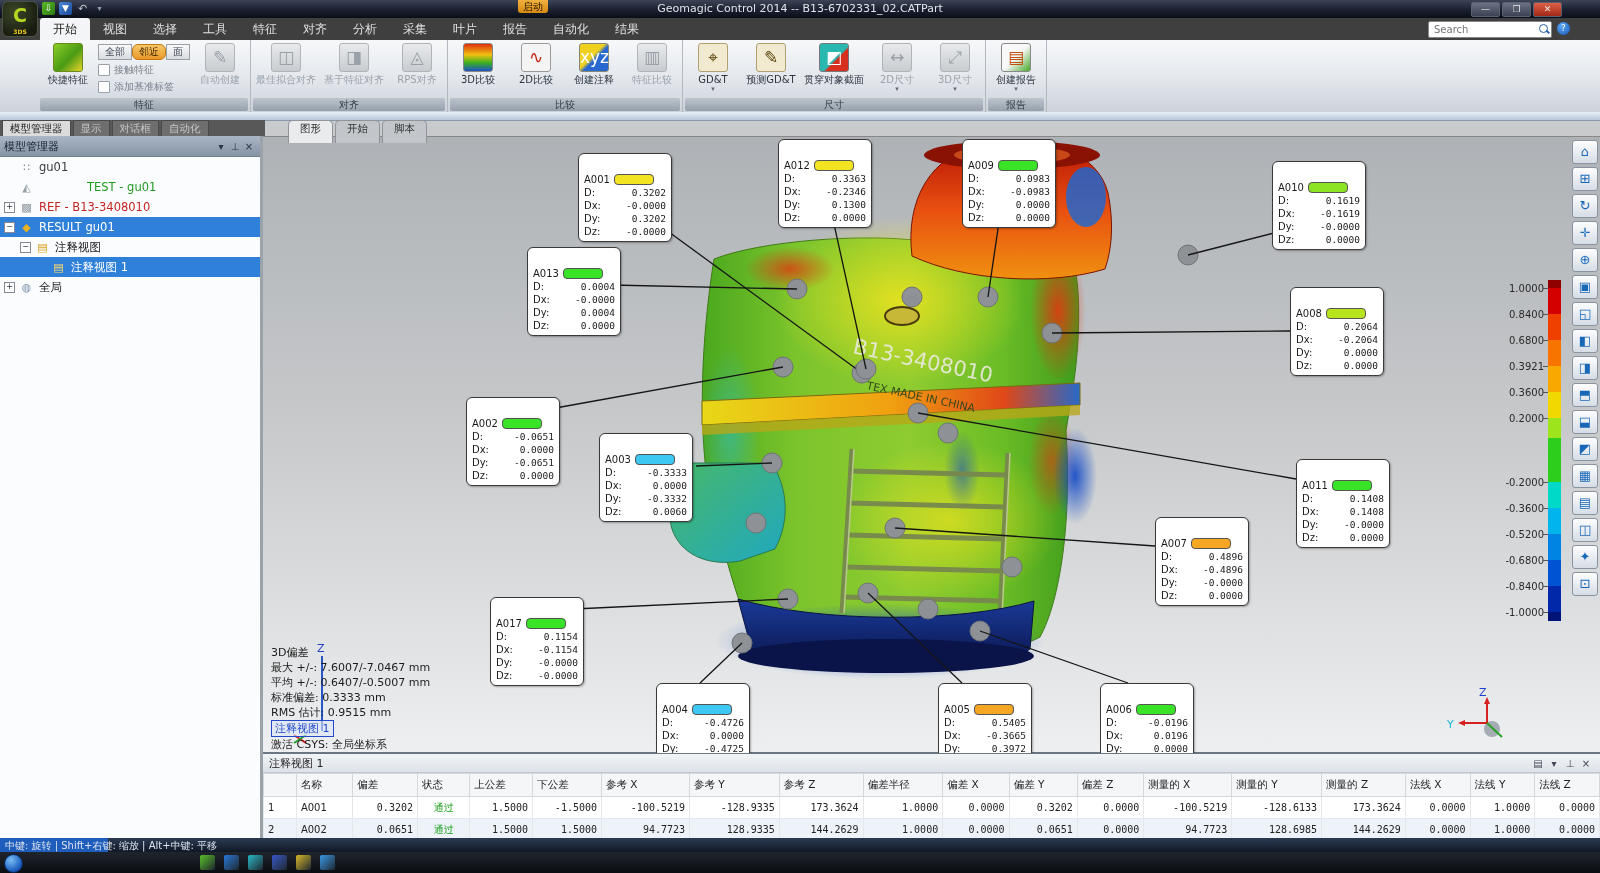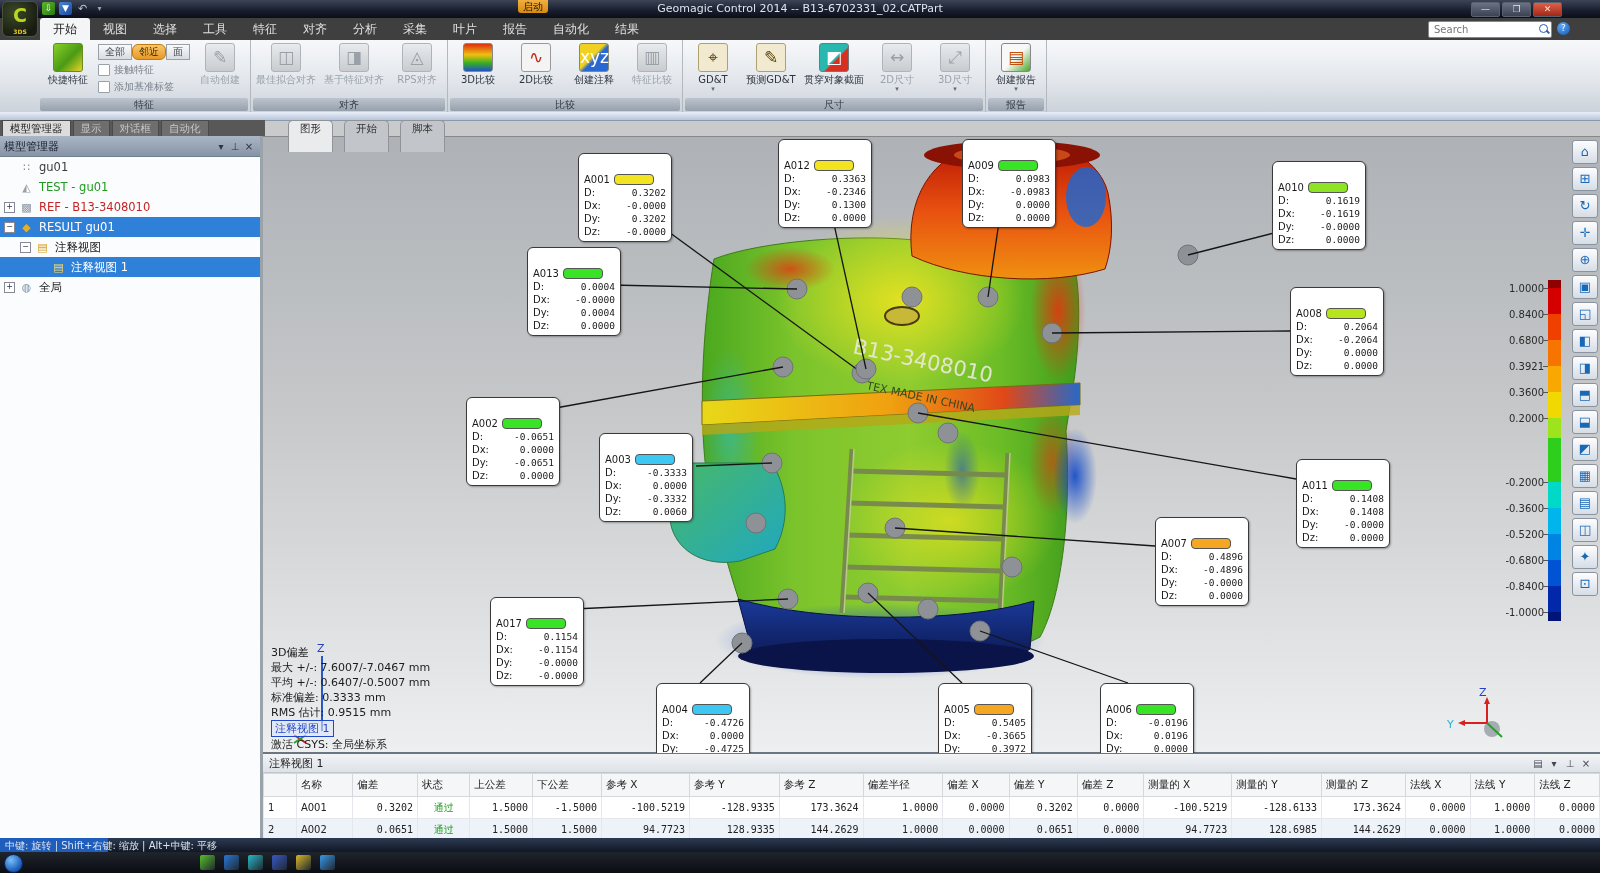--- a/index.html
+++ b/index.html
@@ -68,21 +68,21 @@
     background:linear-gradient(#fafafa,#d8dce0);color:#454c58;}
   .segbtn.active{background:linear-gradient(#f8c868,#e89828);border-color:#c07810;color:#402800;border-radius:6px;}
   .chk{display:flex;align-items:center;gap:4px;font-size:10px;color:#7a828c;}
   .chk .box{width:10px;height:10px;border:1px solid #98a0a8;background:#fff;border-radius:1px;}
   #substrip{position:absolute;left:0;top:112px;width:1600px;height:8px;
     background:linear-gradient(#e8eef8,#b8c6da);border-bottom:1px solid #8a98ac;}
   
   #panel-tabs{position:absolute;left:0;top:120px;width:263px;height:16px;background:#585858;display:flex;gap:2px;padding-left:2px;}
   .ptab{padding:1px 7px;font-size:10.5px;background:#6e6e6e;color:#c8c8c8;border:1px solid #4a4a4a;border-bottom:none;line-height:13px;}
   .ptab.active{background:#dcdcdc;color:#222;}
-  #vp-tabs{position:absolute;left:280px;top:120px;height:32px;display:flex;gap:11px;z-index:5;padding-left:8px;}
+  #vp-tabs{position:absolute;left:280px;top:120px;height:23px;display:flex;gap:2px;z-index:5;padding-left:8px;}
   .vptab{padding:1px 11px;font-size:10.5px;line-height:13px;background:#c2c6ca;color:#333;
     border:1px solid #909498;border-bottom:none;border-radius:5px 5px 0 0;}
   .vptab.active{background:#e9ebec;}
   
   #leftpanel{position:absolute;left:0;top:136px;width:263px;height:702px;background:#fbfcfe;
     border-right:3px solid #9aa2aa;box-sizing:border-box;}
   #lp-header{height:20px;background:linear-gradient(#aab6c4,#8694a6);display:flex;align-items:center;
     padding:0 4px;font-size:11px;color:#17202e;border-bottom:1px solid #70808f;}
   #lp-header .t{flex:1;}
   .lp-ic{width:14px;text-align:center;color:#2a3442;font-size:10px;}
@@ -316,21 +316,21 @@
     </div>
     <div id="tree">
         <div class="trow" style="padding-left: 4px;">
           <span style="width: 15px; flex: 0 0 auto;"></span>
           <span class="tico" style="color: rgb(138, 138, 138);">∷</span>
           <span style="color: rgb(58, 58, 58);">gu01</span>
         </div>
         <div class="trow" style="padding-left: 4px;">
           <span style="width: 15px; flex: 0 0 auto;"></span>
           <span class="tico" style="color: rgb(152, 160, 168);">◭</span>
-          <span style="color: rgb(31, 154, 31);">TEST - gu01</span>
+          <span style="color: rgb(31, 154, 31); margin-left: 48px;">TEST - gu01</span>
         </div>
         <div class="trow" style="padding-left: 4px;">
           <span class="texp">+</span>
           <span class="tico" style="color: rgb(143, 152, 162);">▩</span>
           <span style="color: rgb(196, 36, 36);">REF - B13-3408010</span>
         </div>
         <div class="trow sel" style="padding-left: 4px;">
           <span class="texp">−</span>
           <span class="tico" style="color: rgb(232, 176, 32);">◆</span>
           <span style="color: rgb(255, 255, 255); text-align: center;">RESULT  gu01</span>

